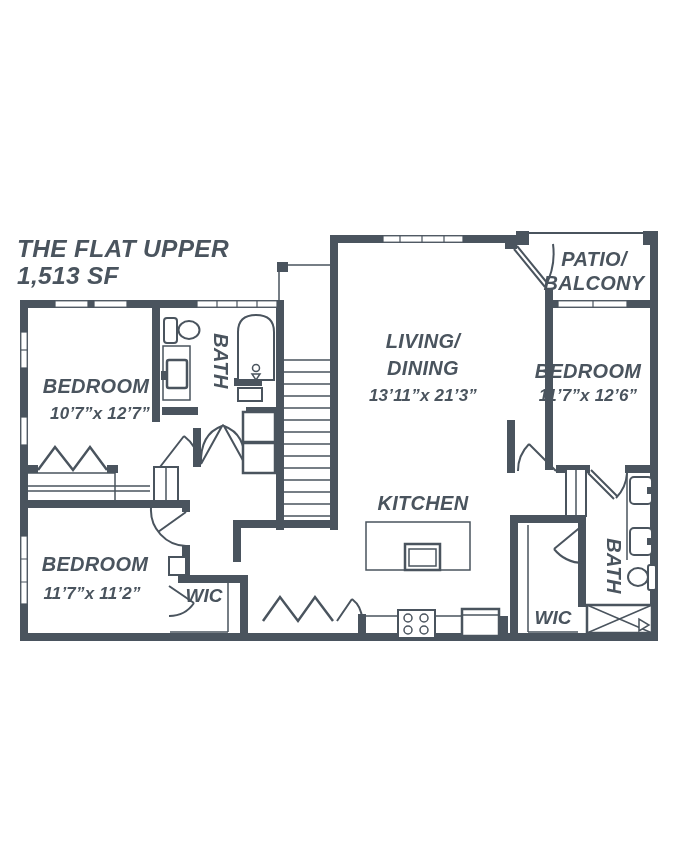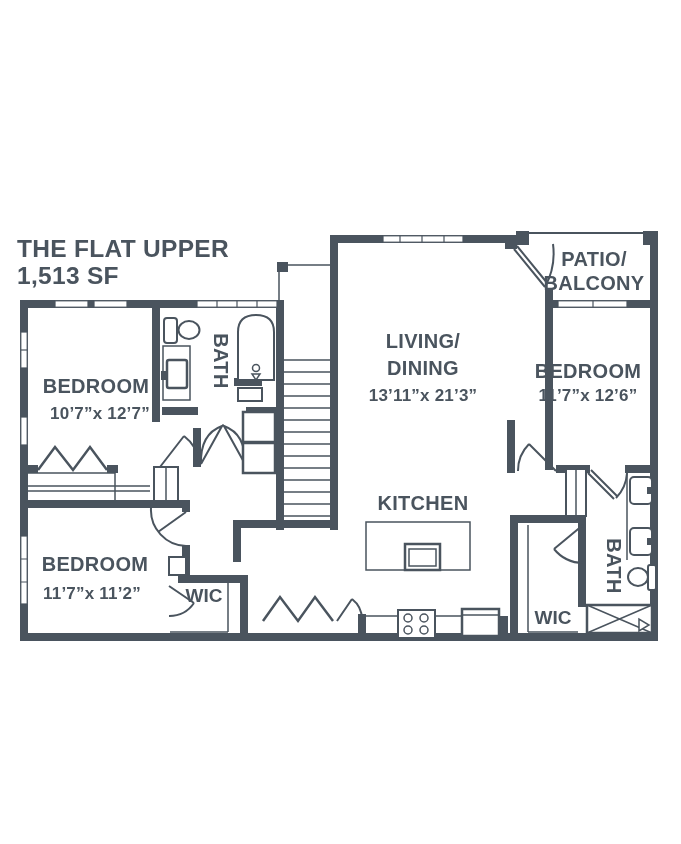--- a/index.html
+++ b/index.html
@@ -1,17 +1,17 @@
 <!DOCTYPE html>
 <html style="--ink: #4a545e; --bg: #ffffff;"><head>
 <meta charset="utf-8">
 <style>
   :root { --ink: #4a545e; --bg: #ffffff; }
   html,body { margin:0; padding:0; background:var(--bg); }
-  .stage { width:681px; height:844px; position:relative; background:var(--bg); overflow:hidden; }
+  .stage { width:681px; height:844px; position:relative; background:var(--bg); overflow:hidden;font-style:italic; }
   svg text { font-family:"Liberation Sans", sans-serif; fill:var(--ink); font-weight:bold; }
   .ttl  { font-size:24.5px; letter-spacing:.3px; }
   .lbl  { font-size:20px;  text-anchor:middle; letter-spacing:.3px; }
   .dim  { font-size:17px;  text-anchor:middle; letter-spacing:.2px; }
   .sm   { font-size:19px;  text-anchor:middle; }
   .w    { fill:var(--ink); stroke:none; }
   .ln   { fill:none; stroke:var(--ink); stroke-width:2; }
   .ln15 { fill:none; stroke:var(--ink); stroke-width:1.5; }
   .ln25 { fill:none; stroke:var(--ink); stroke-width:2.5; }
   .wf   { fill:#fff; stroke:var(--ink); }

